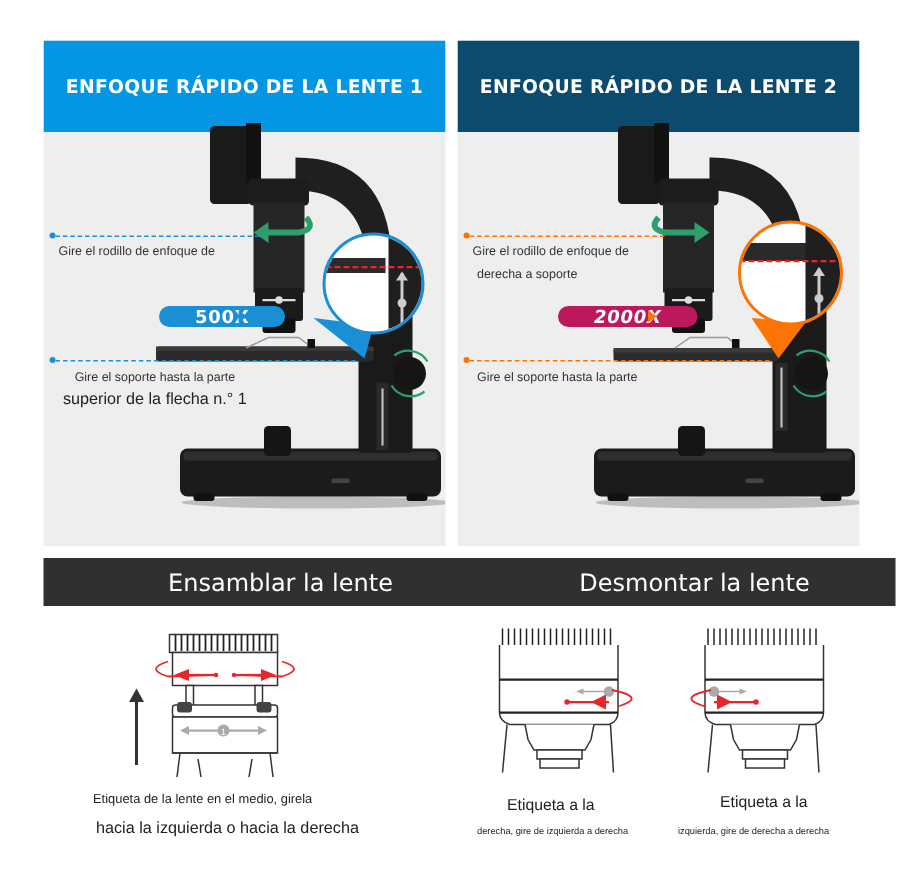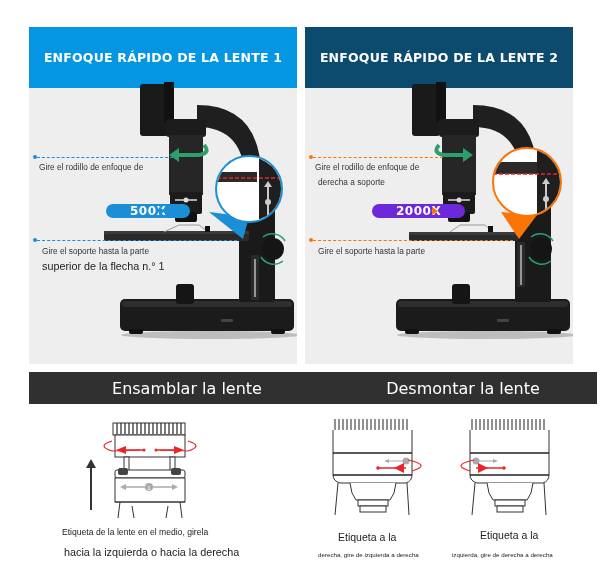--- a/index.html
+++ b/index.html
@@ -1,18 +1,18 @@
 <!DOCTYPE html>
 <html><head>
 <meta charset="utf-8">
 <style>
   html,body{margin:0;padding:0;}
   body{width:600px;height:587px;background:#ffffff;position:relative;overflow:hidden;font-family:"Liberation Sans",sans-serif;}
   .panel{position:absolute;top:27px;width:268px;height:337px;background:#eeeeee;overflow:hidden;}
-  .panel.left{left:29px;}
+  .panel.left{left:29px;text-align:center;}
   .panel.right{left:305px;}
   .hdr{position:absolute;left:0;top:0;width:100%;height:61px;display:flex;align-items:center;justify-content:center;color:#fff;font-size:12.5px;font-weight:bold;letter-spacing:0.2px;font-family:"DejaVu Sans",sans-serif;}
   .left .hdr{background:#0496e3;}
   .right .hdr{background:#0c4a6e;}
   .note{position:absolute;font-size:8.3px;color:#333;line-height:15px;}
   .note .big{font-size:10.8px;color:#222;}
   .dline{position:absolute;height:0;border-top:1px dashed;}
   .dot{position:absolute;width:4px;height:4px;border-radius:50%;}
   .badge{position:absolute;height:14px;padding:0 24px;border-radius:8px;color:#fff;font-weight:bold;font-size:12px;line-height:14px;font-family:"DejaVu Sans",sans-serif;letter-spacing:0.5px;}
   .tri{position:absolute;width:0;height:0;border-top:4px solid transparent;border-bottom:4px solid transparent;}
@@ -149,21 +149,21 @@
       <circle cx="241" cy="172" r="3" fill="#ccc"></circle>
     </g>
   </svg>
 
   <div class="dot" style="left:4px;top:128px;background:#fc7404;"></div>
   <div class="dline" style="left:8px;top:130px;width:130px;border-color:#fc7404;"></div>
   <div class="note" style="left:10px;top:133px;">
     <div>Gire el rodillo de enfoque de</div>
     <div style="padding-left:3px;">derecha a soporte</div>
   </div>
-  <div class="badge" style="left:67px;top:177px;background:#6d28d9;">2000X</div>
+  <div class="badge" style="left:67px;top:177px;background:#be185d;font-style:italic;">2000X</div>
   <div class="tri" style="left:127px;top:180px;border-left:6px solid #fc7404;"></div>
 
   <div class="dot" style="left:4px;top:211px;background:#fc7404;"></div>
   <div class="dline" style="left:8px;top:213px;width:200px;border-color:#fc7404;"></div>
   <div class="note" style="left:13px;top:217px;">
     <div>Gire el soporte hasta la parte</div>
   </div>
 </div>
 
 <div class="bar left">Ensamblar la lente</div>

